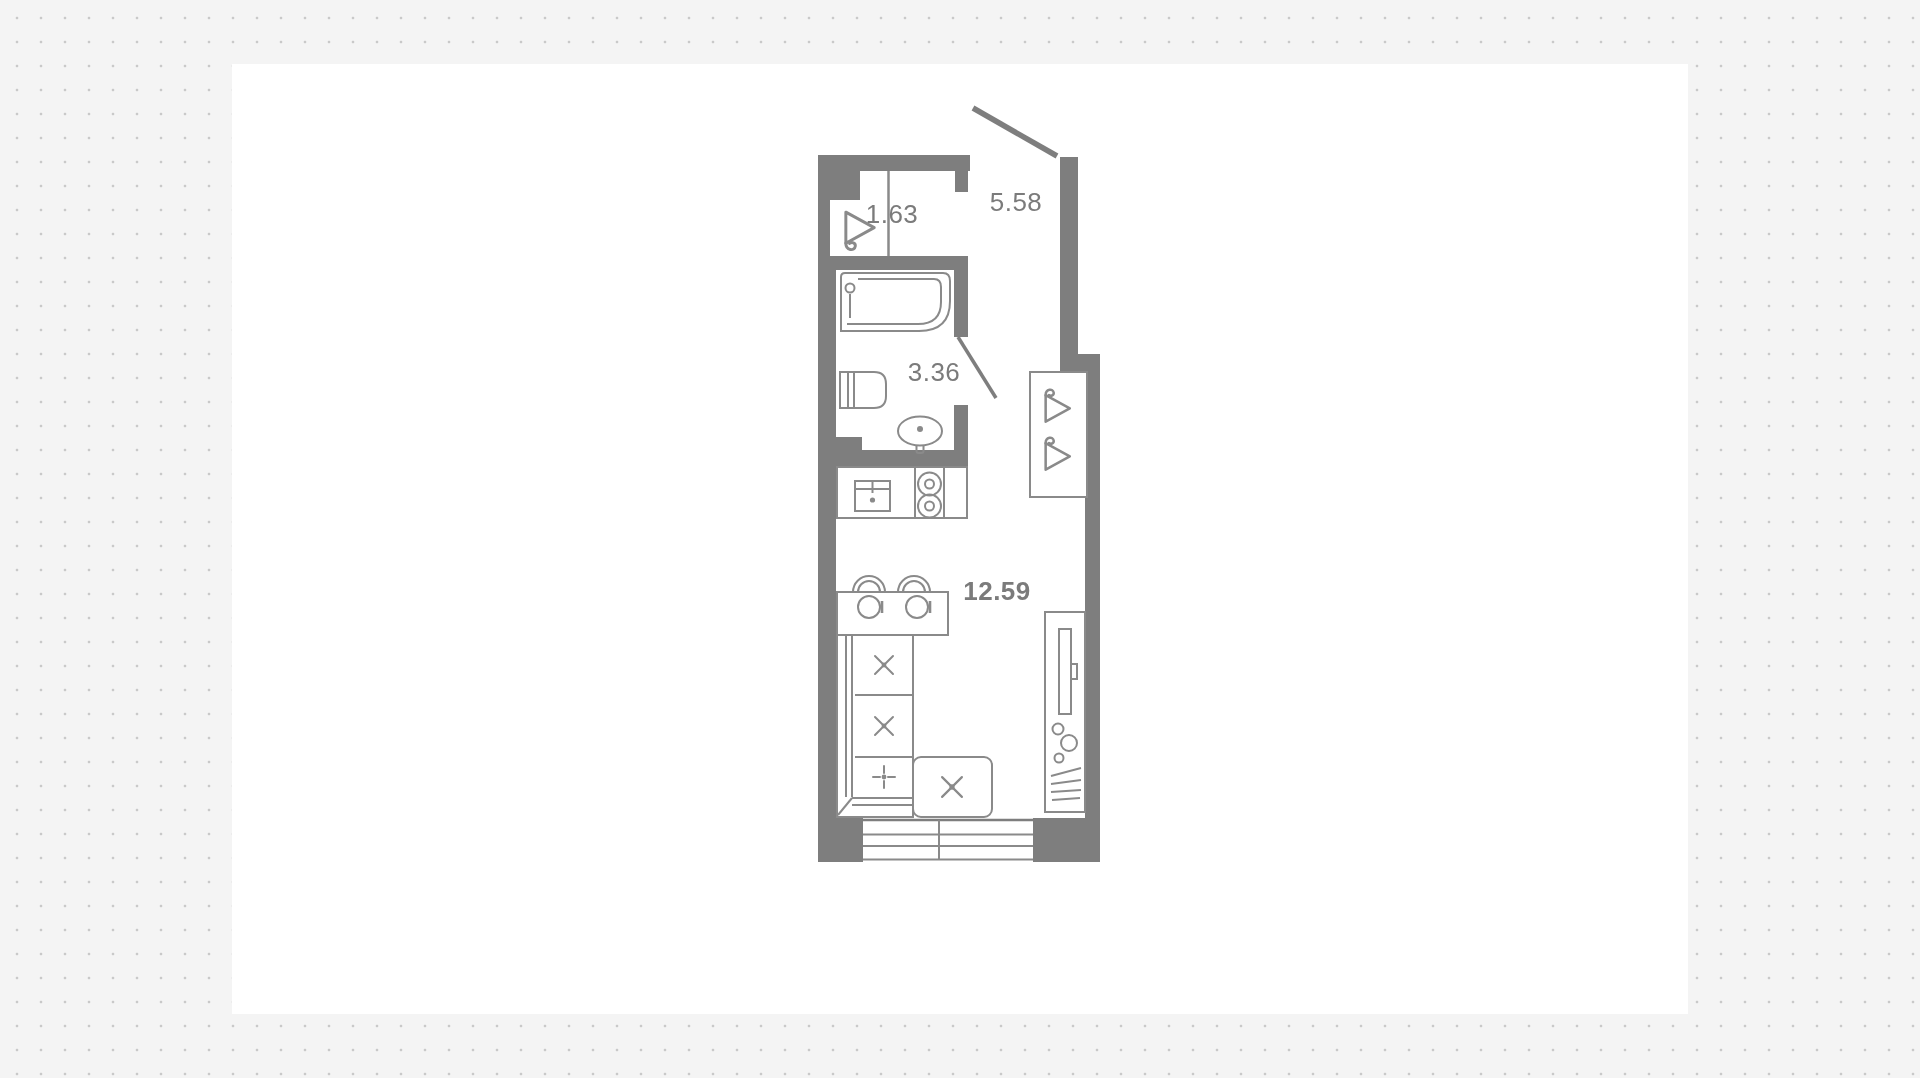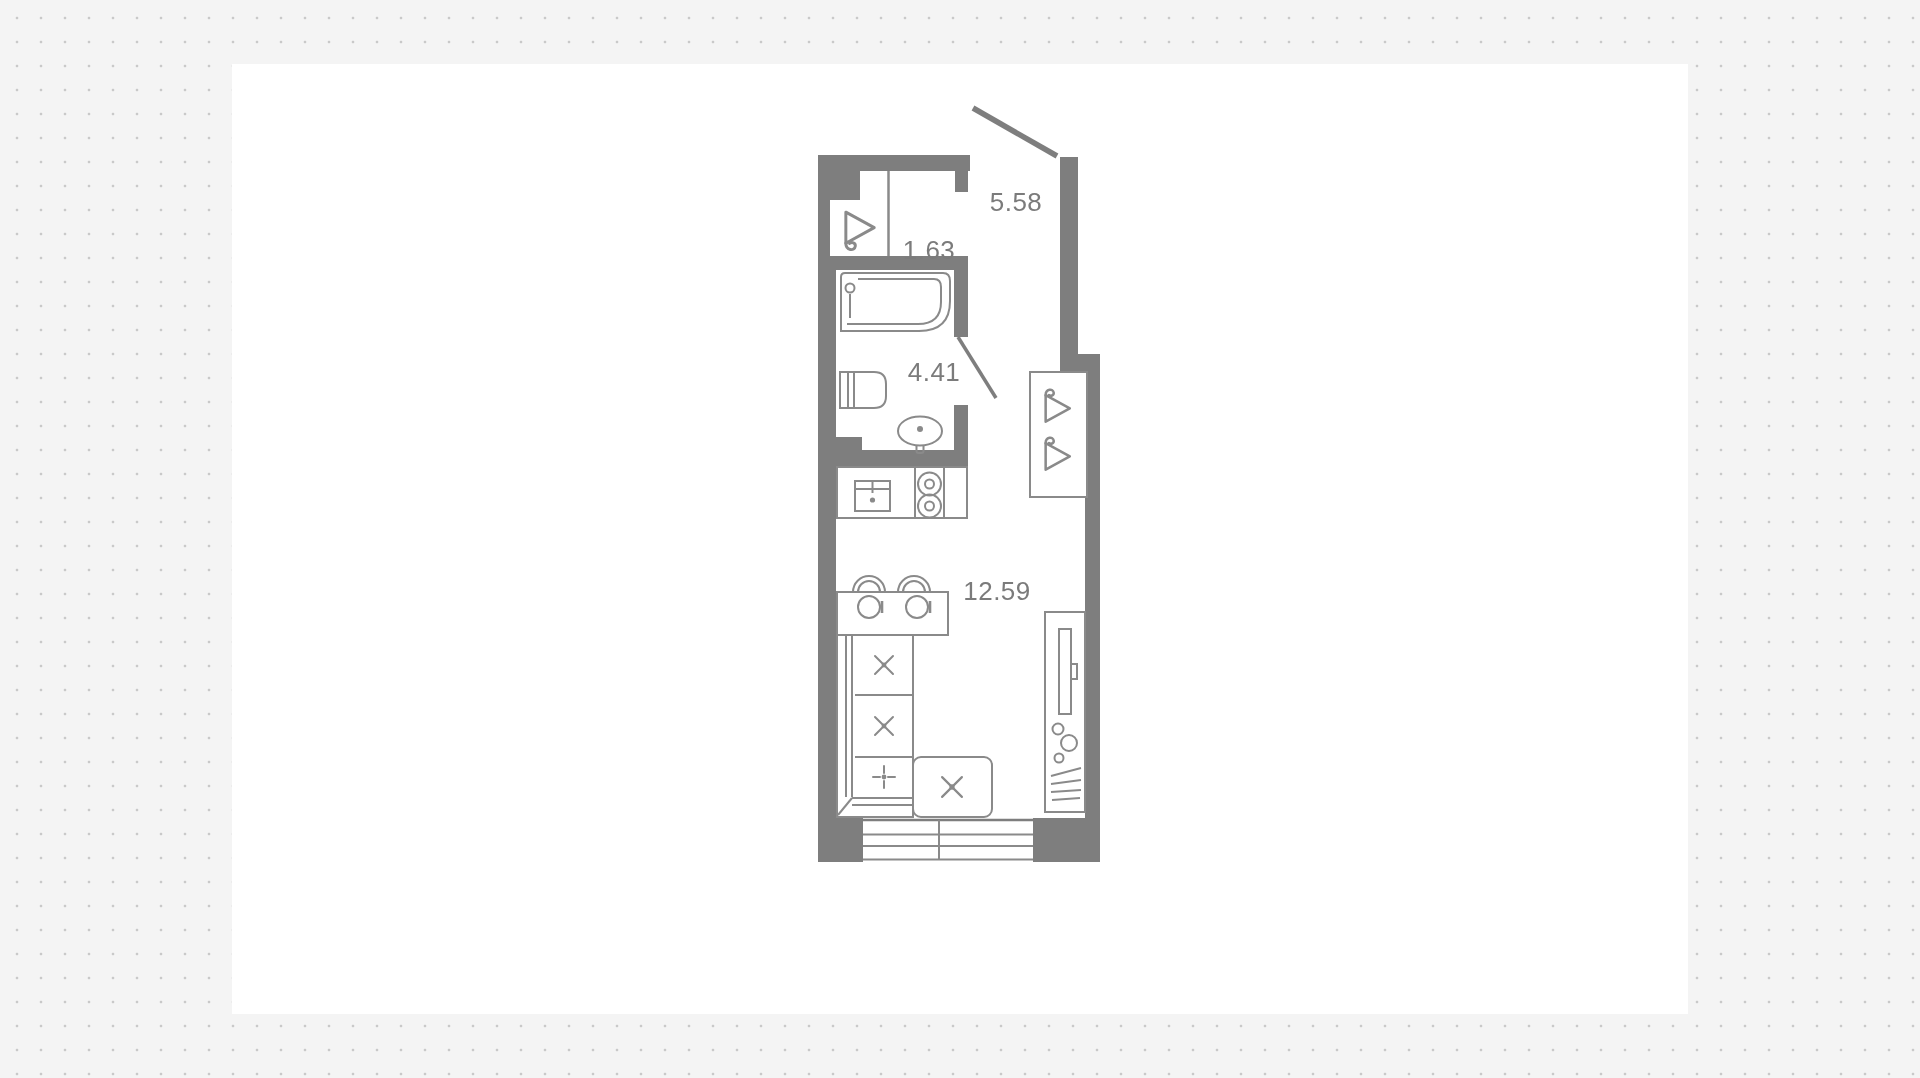--- a/index.html
+++ b/index.html
@@ -22,24 +22,24 @@
     position:absolute;left:805px;top:100px;width:310px;height:770px;
   }
   .area-label{
     position:absolute;
     transform:translate(-50%,-50%);
     color:#7b7b7b;
     font-size:26px;
     letter-spacing:0.5px;
     white-space:nowrap;
   }
-  .lbl-closet {left:929px; top:214px;margin-top:36px;}
+  .lbl-closet {left:892px; top:214px;}
   .lbl-hall   {left:1016px;top:202px;}
   .lbl-bath   {left:934px; top:372px;}
-  .lbl-living {left:997px; top:591px;}
+  .lbl-living {left:997px; top:591px;font-weight:bold;}
 </style>
 </head>
 <body>
 
 <div class="dots"></div>
 <div class="panel"></div>
 
 <div class="plan">
 <svg width="310" height="770" viewBox="805 100 310 770" xmlns="http://www.w3.org/2000/svg">
   <defs>
@@ -191,14 +191,14 @@
     </g>
   </g>
 
   <line x1="973" y1="108" x2="1057" y2="156" stroke="#7e7e7e" stroke-width="5.5"></line>
   <line x1="958" y1="337" x2="996" y2="398" stroke="#7e7e7e" stroke-width="3.5"></line>
 </svg>
 </div>
 
 <div class="area-label lbl-closet">1.63</div>
 <div class="area-label lbl-hall">5.58</div>
-<div class="area-label lbl-bath">4.41</div>
+<div class="area-label lbl-bath">3.36</div>
 <div class="area-label lbl-living">12.59</div>
 
 </body></html>

